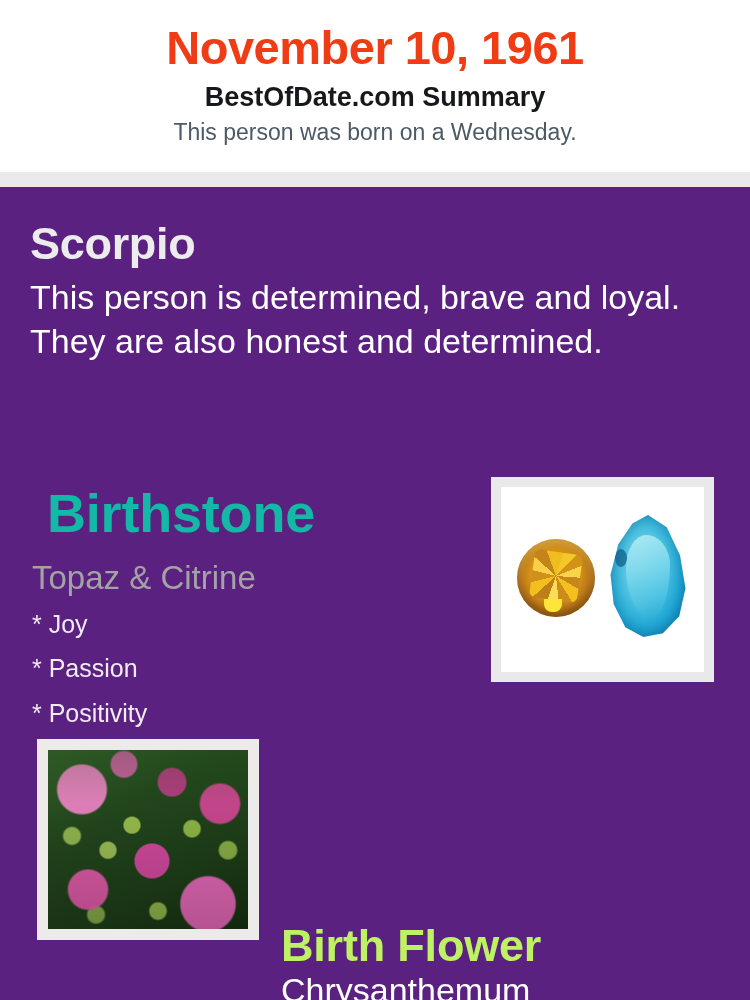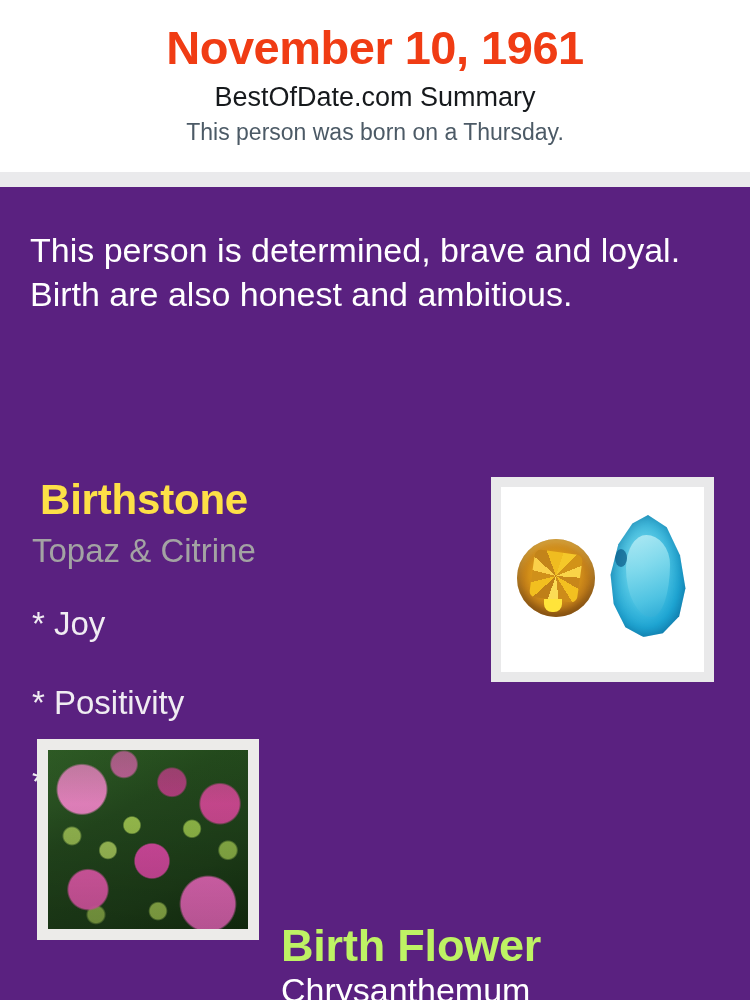--- a/index.html
+++ b/index.html
@@ -35,21 +35,21 @@
     font-size: 47px;
     font-weight: bold;
     line-height: 1.12;
     letter-spacing: -0.5px;
     color: #f03c14;
   }
   .header-site {
     margin: 0;
     padding-top: 8px;
     font-size: 27px;
-    font-weight: normal;
+    font-weight: bold;
     line-height: 1.1;
     color: #16191c;
   }
   .header-sub {
     margin: 0;
     padding-top: 8px;
     font-size: 23px;
     font-weight: normal;
     line-height: 1.1;
     color: #4c5a66;
@@ -101,46 +101,45 @@
     left: 0; top: 283px;
     width: 750px;
     height: 215px;
   }
   .stone-text {
     position: absolute;
     left: 32px; top: 0;
     width: 440px;
   }
   .stone-title {
-    margin: 8px;
-    font-size: 42px;
+    margin: 15px;
+    font-size: 54px;
     font-weight: bold;
     line-height: 1.05;
-    color: #fde047;
+    color: #14b8a6;
     letter-spacing: -0.2px;
   }
   .stone-name {
     margin: 0;
     padding-top: 3px;
     font-size: 33px;
     font-weight: normal;
     line-height: 1.1;
     color: #a3a3a3;
   }
   .trait-list {
     list-style: none;
     margin: 0;
     padding: 6px 0 0 0;
   }
   .trait-list li {
-    font-size: 33px;
+    font-size: 25px;
     line-height: 1.78;
     color: #f0ecf2;
     white-space: pre;
-    margin-top: 20px;
   }
 
   
   .gem-frame {
     position: absolute;
     left: 491px; top: 477px;
     width: 223px;
     height: 205px;
     background: #e9e9ea;
     box-sizing: border-box;
@@ -279,38 +278,39 @@
   }
 </style>
 </head>
 <body>
 
 <div id="page">
 
   <div class="header">
     <h1 class="header-date">November 10, 1961</h1>
     <div class="header-site">BestOfDate.com Summary</div>
-    <div class="header-sub">This person was born on a Thursday.</div>
+    <div class="header-sub">This person was born on a Wednesday.</div>
   </div>
   <div class="divider"></div>
 
   <div class="body-panel">
 
     <div class="zodiac">
-      <p class="zodiac-desc">This person is determined, brave and loyal. Birth are also honest and ambitious.</p>
+      <h2 class="zodiac-title">Scorpio</h2>
+      <p class="zodiac-desc">This person is determined, brave and loyal. They are also honest and determined.</p>
     </div>
 
     <div class="stone-section">
       <div class="stone-text">
         <h2 class="stone-title">Birthstone</h2>
         <div class="stone-name">Topaz &amp; Citrine</div>
         <ul class="trait-list">
           <li>* Joy</li>
+          <li>* Passion</li>
           <li>* Positivity</li>
-          <li>* Passion</li>
         </ul>
       </div>
     </div>
 
     <div class="flower-text">
       <h2 class="flower-title">Birth Flower</h2>
       <div class="flower-name">Chrysanthemum</div>
 
     </div>
   </div>

